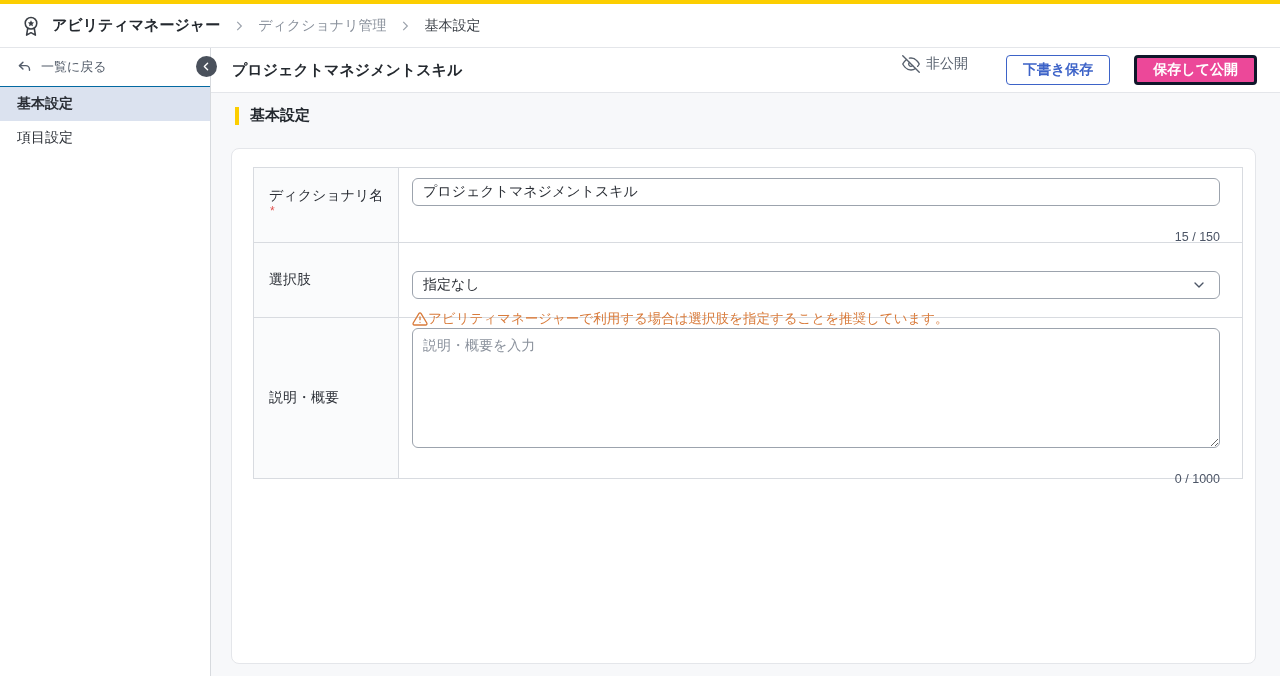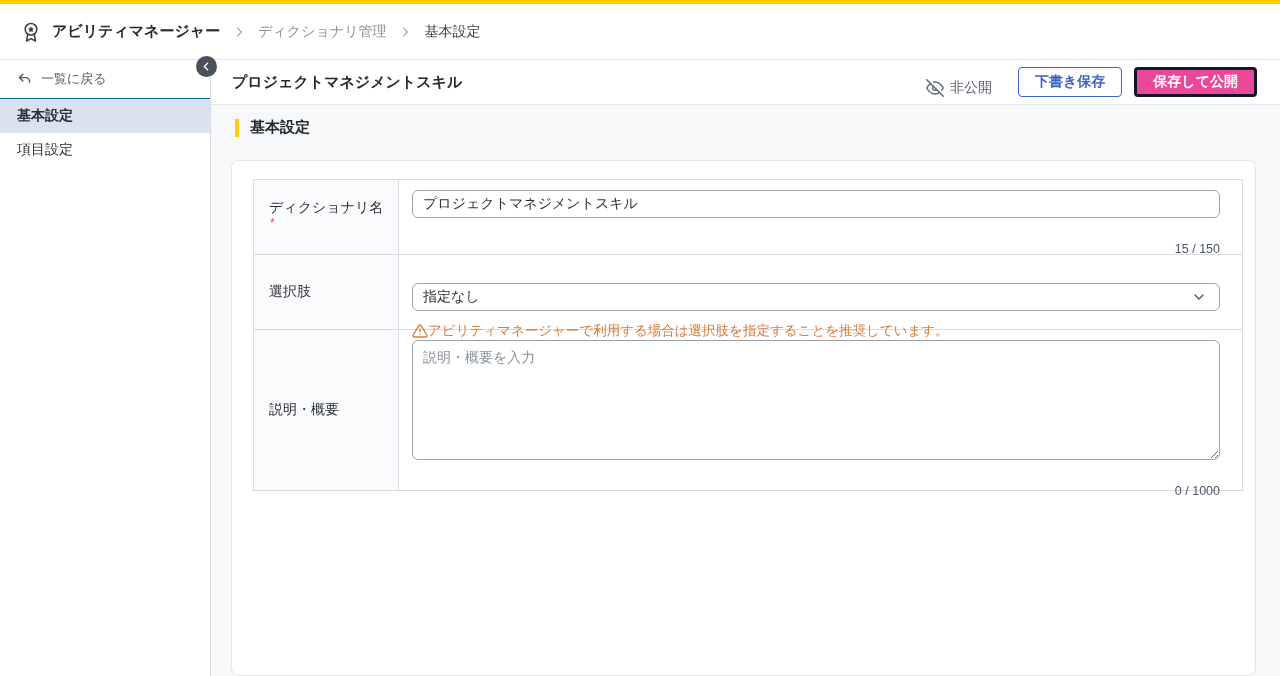--- a/index.html
+++ b/index.html
@@ -5,21 +5,21 @@
   * { box-sizing: border-box; }
   html,body { margin:0; padding:0; }
   body {
     width:1280px; height:676px; overflow:hidden;
     font-family:"Liberation Sans","DejaVu Sans",sans-serif;
     color:#2b2f36; background:#fff; position:relative;
   }
 
   
   .topbar {
-    height:60px; background:#fff;
+    height:48px; background:#fff;
     border-top:4px solid #fcce00;
     border-bottom:1px solid #e4e6ea;
     display:flex; align-items:center; gap:10px;
     padding:0 20px;
   }
   .app-title { font-weight:bold; font-size:15px; color:#24292f; }
   .crumb-sep { display:flex; align-items:center; margin:0 2px; }
   .crumb { font-size:14px; color:#8a919c; }
   .crumb.current { color:#3a3f46; }
 
@@ -39,21 +39,21 @@
   }
   .nav-item.selected { background:#dbe2ef; font-weight:bold; }
 
   
   .main { flex:1; display:flex; flex-direction:column; background:#f7f8fa; min-width:0; }
   .page-header {
     height:45px; background:#fff; border-bottom:1px solid #e4e6ea;
     display:flex; align-items:center; padding:0 23px 0 21px; flex:none;
   }
   .page-title { font-weight:bold; font-size:15px; color:#24292f; }
-  .header-right { margin-left:auto; display:flex; align-items:flex-end; gap:12px; }
+  .header-right { margin-left:auto; display:flex; align-items:flex-start; gap:24px; }
   .status { display:flex; align-items:center; gap:6px; color:#555e6b; font-size:14px; margin-right:14px; }
   .btn { height:30px; padding:0 16px; border-radius:4px; font-size:14px; font-weight:bold;
          font-family:inherit; cursor:pointer; display:flex; align-items:center; }
   .btn-outline { background:#fff; border:1px solid #3d63c8; color:#3d63c8; }
   .btn-primary { background:#ec4899; border:3px solid #0f172a; color:#fff; }
 
   
   .collapse-btn {
     position:absolute; left:196px; top:56px; width:21px; height:21px;
     border-radius:50%; background:#4a515c; border:none; cursor:pointer;

